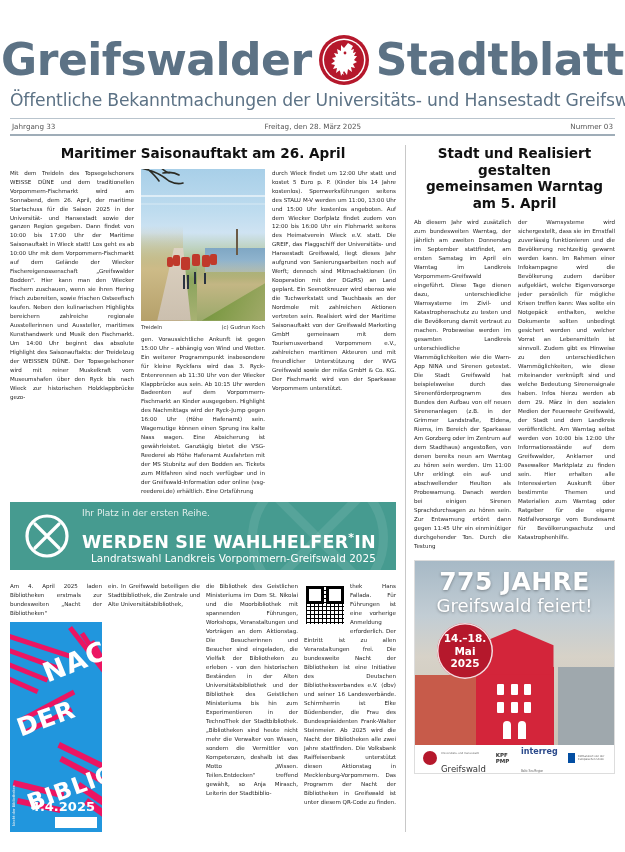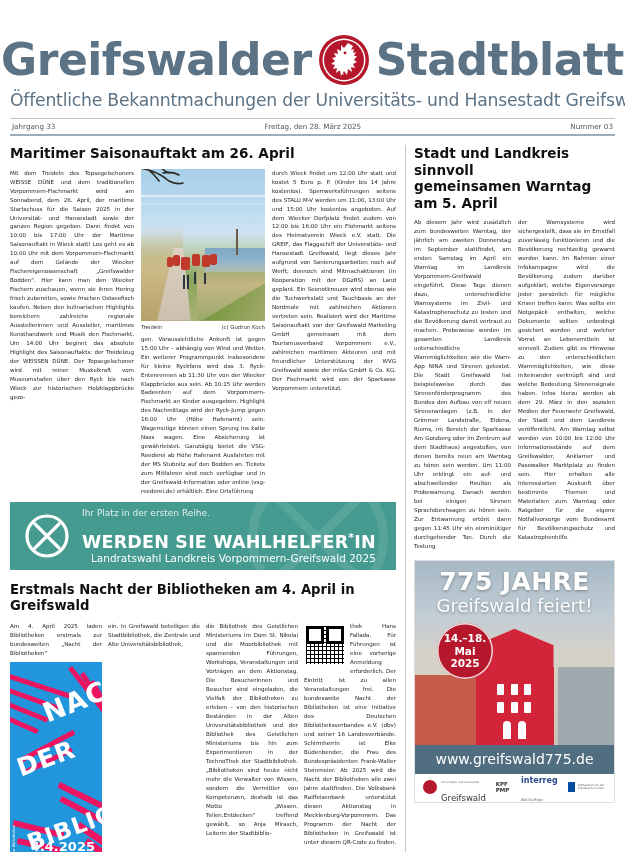--- a/index.html
+++ b/index.html
@@ -46,21 +46,21 @@
 
   
   .content { display: flex; gap: 0; margin-top: 9px; }
   .left-block { width: 395px; flex: 0 0 395px; padding-right: 9px; }
   .vrule { width: 1px; background: #c8c8c8; flex: 0 0 1px; }
   .right-block { width: 209px; flex: 0 0 209px; padding-left: 8px; }
 
   h1.headline {
     font-family: "DejaVu Sans", sans-serif;
     font-size: 13.6px; font-weight: bold; color: #111;
-    line-height: 1.22; margin-bottom: 7px;
+    text-align: center; line-height: 1.22; margin-bottom: 7px;
   }
   h1.headline.big { font-size: 13.6px; }
 
   .cols3 { display: flex; gap: 7px; }
   .cols4 { display: flex; gap: 6px; }
   .col { flex: 1 1 0; min-width: 0; }
 
   .body-text {
     font-family: "DejaVu Sans", sans-serif;
     font-size: 5.55px;
@@ -374,21 +374,20 @@
           </svg>
         </span>
         <div class="wahl-txt">
           <div class="wahl-kicker">Ihr Platz in der ersten Reihe.</div>
           <div class="wahl-main"><span>WERDEN SIE WAHLHELFER</span><span class="star">*</span><span>IN</span></div>
           <div class="wahl-sub">Landratswahl Landkreis Vorpommern-Greifswald 2025</div>
         </div>
       </div>
 
       <div class="bib-section">
-        <h1 class="headline">Erstmals Nacht der Bibliotheken am 4. April in Greifswald</h1>
         <div class="cols4">
           <div class="col">
             <div class="body-text">
                 <p>Am 4. April 2025 laden Bibliotheken erstmals zur bundesweiten „Nacht der Bibliotheken"</p>
               </div>
             <div class="nacht-poster">
               <div class="ray" style="left:-6px; top:10px; width:70px; height:5px; transform:rotate(18deg);"></div>
               <div class="ray" style="left:-6px; top:24px; width:58px; height:5px; transform:rotate(20deg);"></div>
               <div class="ray" style="left:-6px; top:38px; width:48px; height:5px; transform:rotate(22deg);"></div>
               <div class="ray" style="left:-6px; top:52px; width:38px; height:5px; transform:rotate(24deg);"></div>
@@ -428,21 +427,21 @@
             </div>
           </div>
         </div>
       </div>
     </div>
 
     <div class="vrule"></div>
 
     <div class="right-block">
       <h1 class="headline big">
-        <span>Stadt und Landkreis sinnvoll</span><br>
+        <span>Stadt und Realisiert gestalten</span><br>
         <span>gemeinsamen Warntag</span><br>
         <span>am 5. April</span>
       </h1>
       <div class="cols3">
         <div class="col">
           <div class="body-text">
               <p>Ab diesem Jahr wird zusätzlich zum bundesweiten Warntag, der jährlich am zweiten Donnerstag im September stattfindet, am ersten Samstag im April ein Warntag im Landkreis Vorpommern-Greifswald eingeführt. Diese Tage dienen dazu, unterschiedliche Warnsysteme im Zivil- und Katastrophenschutz zu testen und die Bevölkerung damit vertraut zu machen. Probeweise werden im gesamten Landkreis unterschiedliche Warnmöglichkeiten wie die Warn-App NINA und Sirenen getestet. Die Stadt Greifswald hat beispielsweise durch das Sirenenförderprogramm des Bundes den Aufbau von elf neuen Sirenenanlagen (z.B. in der Grimmer Landstraße, Eldena, Riems, im Bereich der Sparkasse Am Gorzberg oder im Zentrum auf dem Stadthaus) angestoßen, von denen bereits neun am Warntag zu hören sein werden. Um 11:00 Uhr erklingt ein auf- und abschwellender Heulton als Probewarnung. Danach werden bei einigen Sirenen Sprachdurchsagen zu hören sein. Zur Entwarnung ertönt dann gegen 11:45 Uhr ein einminütiger durchgehender Ton. Durch die Testung</p>
             </div>
         </div>
         <div class="col">
@@ -469,21 +468,20 @@
           <div class="win" style="left:44%;bottom:6px;height:18px;width:8px;border-radius:4px 4px 0 0;"></div>
           <div class="win" style="left:52%;bottom:6px;height:18px;width:8px;border-radius:4px 4px 0 0;"></div>
           <div class="title">775 JAHRE</div>
           <div class="subtitle">Greifswald feiert!</div>
           <div class="stamp">
             <span>14.–18.</span>
             <span>Mai</span>
             <span>2025</span>
           </div>
         </div>
-        <div class="ad775-url">www.greifswald775.de</div>
         <div class="ad775-logos">
           <div class="gw-logo">
             <span class="gw-dot"></span>
             <span>
               <span class="gw-label-s">Universitäts- und Hansestadt</span><br>
               <span class="gw-label">Greifswald</span>
             </span>
           </div>
           <div class="kpf">KPF
 PMP</div>

